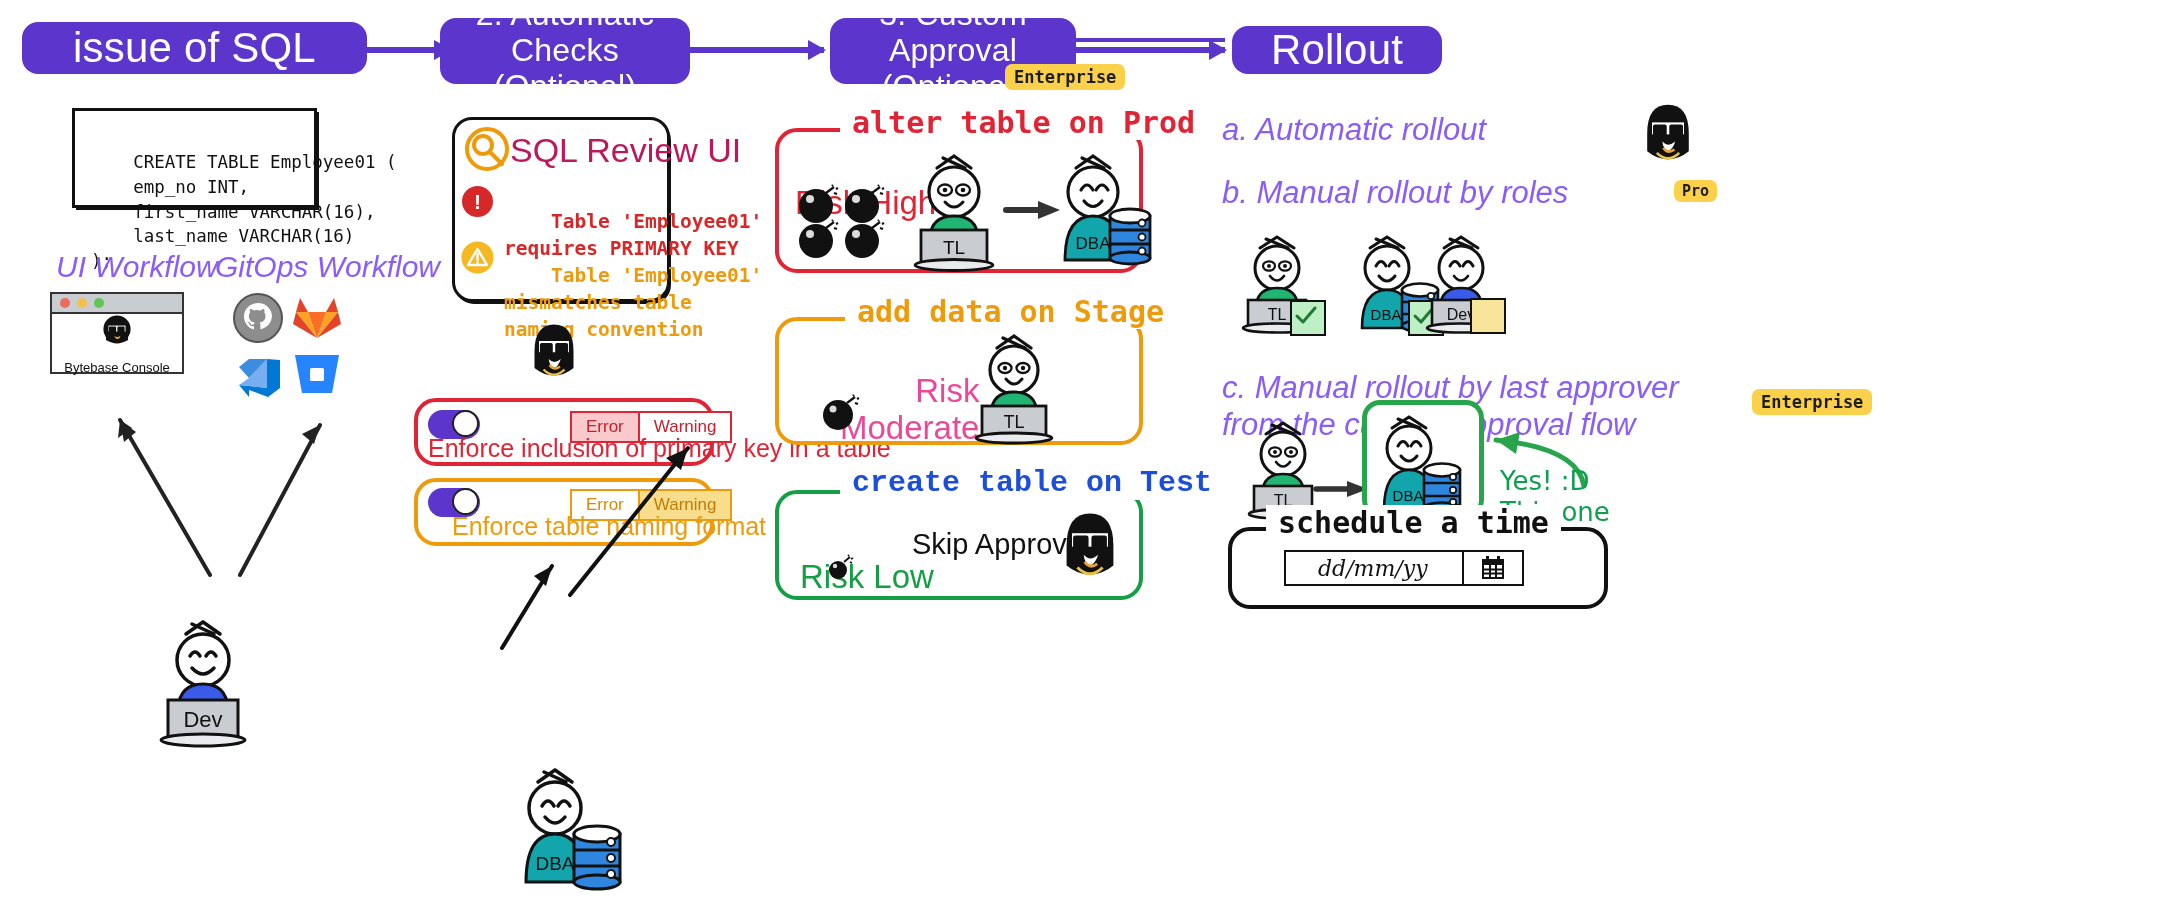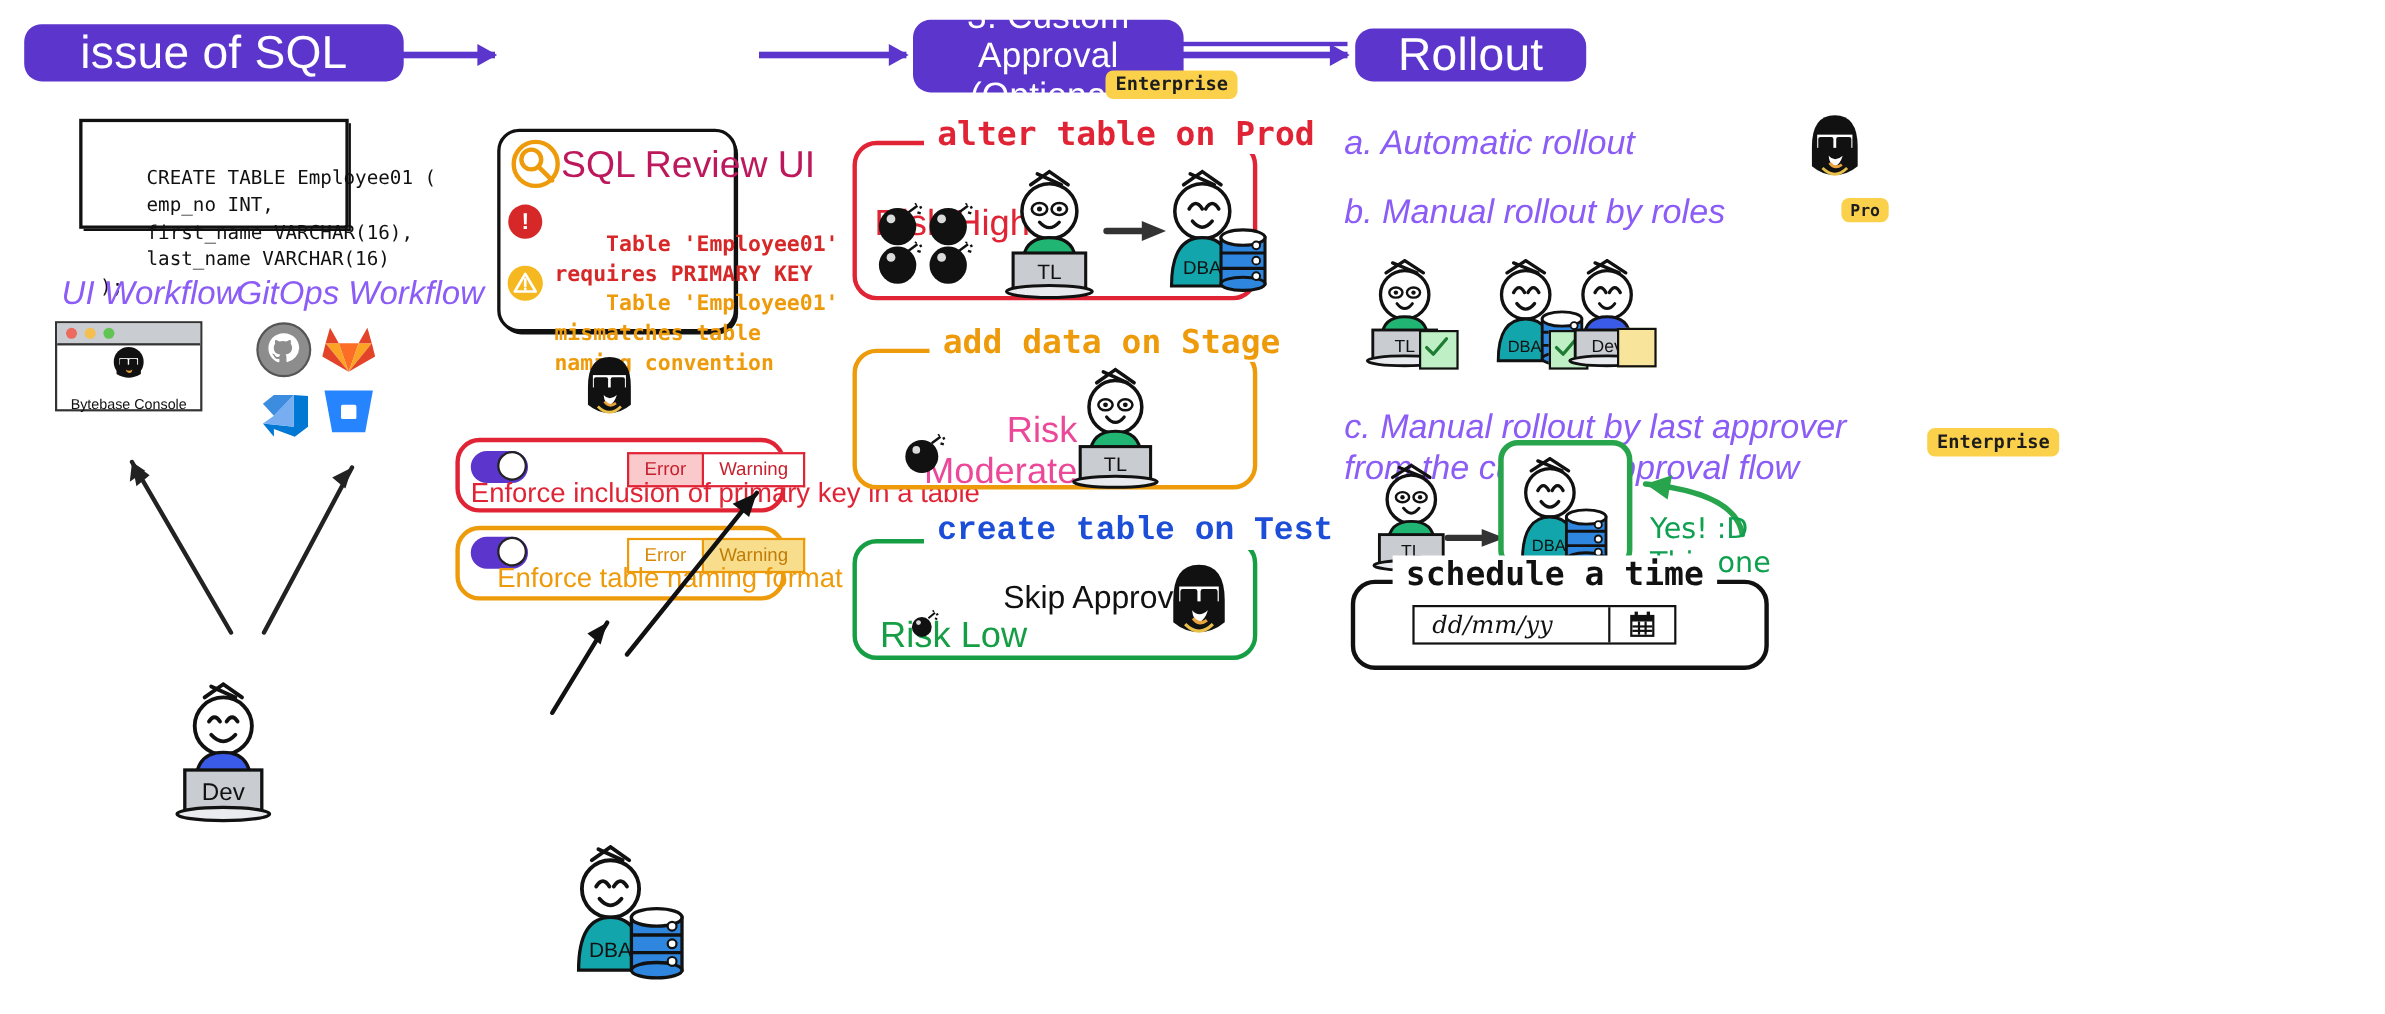--- a/index.html
+++ b/index.html
@@ -98,20 +98,24 @@
 <div class="stage">
 
   <div class="conn" style="left:366px;top:47px;width:84px;"></div>
   <div class="conn" style="left:690px;top:47px;width:134px;"></div>
   <div class="conn dbl" style="left:1075px;top:47px;width:150px;"></div>
 
   <div class="pill" style="left:22px;top:22px;width:345px;height:52px;">
     <span>1. Create an issue of SQL script</span>
   </div>
 
+  <div class="pill two-line" style="left:440px;top:18px;width:250px;height:66px;white-space:pre-line;">
+    <span>2. Automatic Checks
+(Optional)</span>
+  </div>
 
   <div class="pill two-line" style="left:830px;top:18px;width:246px;height:66px;white-space:pre-line;">
     <span>3. Custom Approval
 (Optional)</span>
   </div>
   <div class="badge" style="left:1005px;top:64px;">
     <span>Enterprise</span>
   </div>
 
   <div class="pill" style="left:1232px;top:26px;width:210px;height:48px;">
@@ -542,21 +546,21 @@
   </svg>
   <div class="notetext" style="left:1500px;top:435px;">
     <span>Yes! :D
 This one</span>
   </div>
 
   <div class="hcard" style="left:1228px;top:527px;width:380px;height:82px;border:4px solid #111;border-radius:22px;"></div>
   <div class="sectionlabel" style="left:1266px;top:505px;color:#111;">
     <span>schedule a time</span>
   </div>
-  <div class="dateinput" style="left:1284px;top:550px;width:240px;height:36px;">
+  <div class="dateinput" style="left:1284px;top:550px;width:240px;height:36px;padding-left:16px;">
     <div class="val">dd/mm/yy</div>
     <div class="cal">
       <svg width="28" height="28" viewBox="0 0 28 28">
         <rect x="3" y="5" width="22" height="20" fill="#111"></rect>
         <rect x="5" y="11" width="18" height="12" fill="#fff"></rect>
         <line x1="11" y1="11" x2="11" y2="23" stroke="#111" stroke-width="2"></line>
         <line x1="17" y1="11" x2="17" y2="23" stroke="#111" stroke-width="2"></line>
         <line x1="5" y1="15.5" x2="23" y2="15.5" stroke="#111" stroke-width="2"></line>
         <line x1="5" y1="19.5" x2="23" y2="19.5" stroke="#111" stroke-width="2"></line>
         <rect x="7" y="2" width="3" height="5" fill="#111"></rect>

